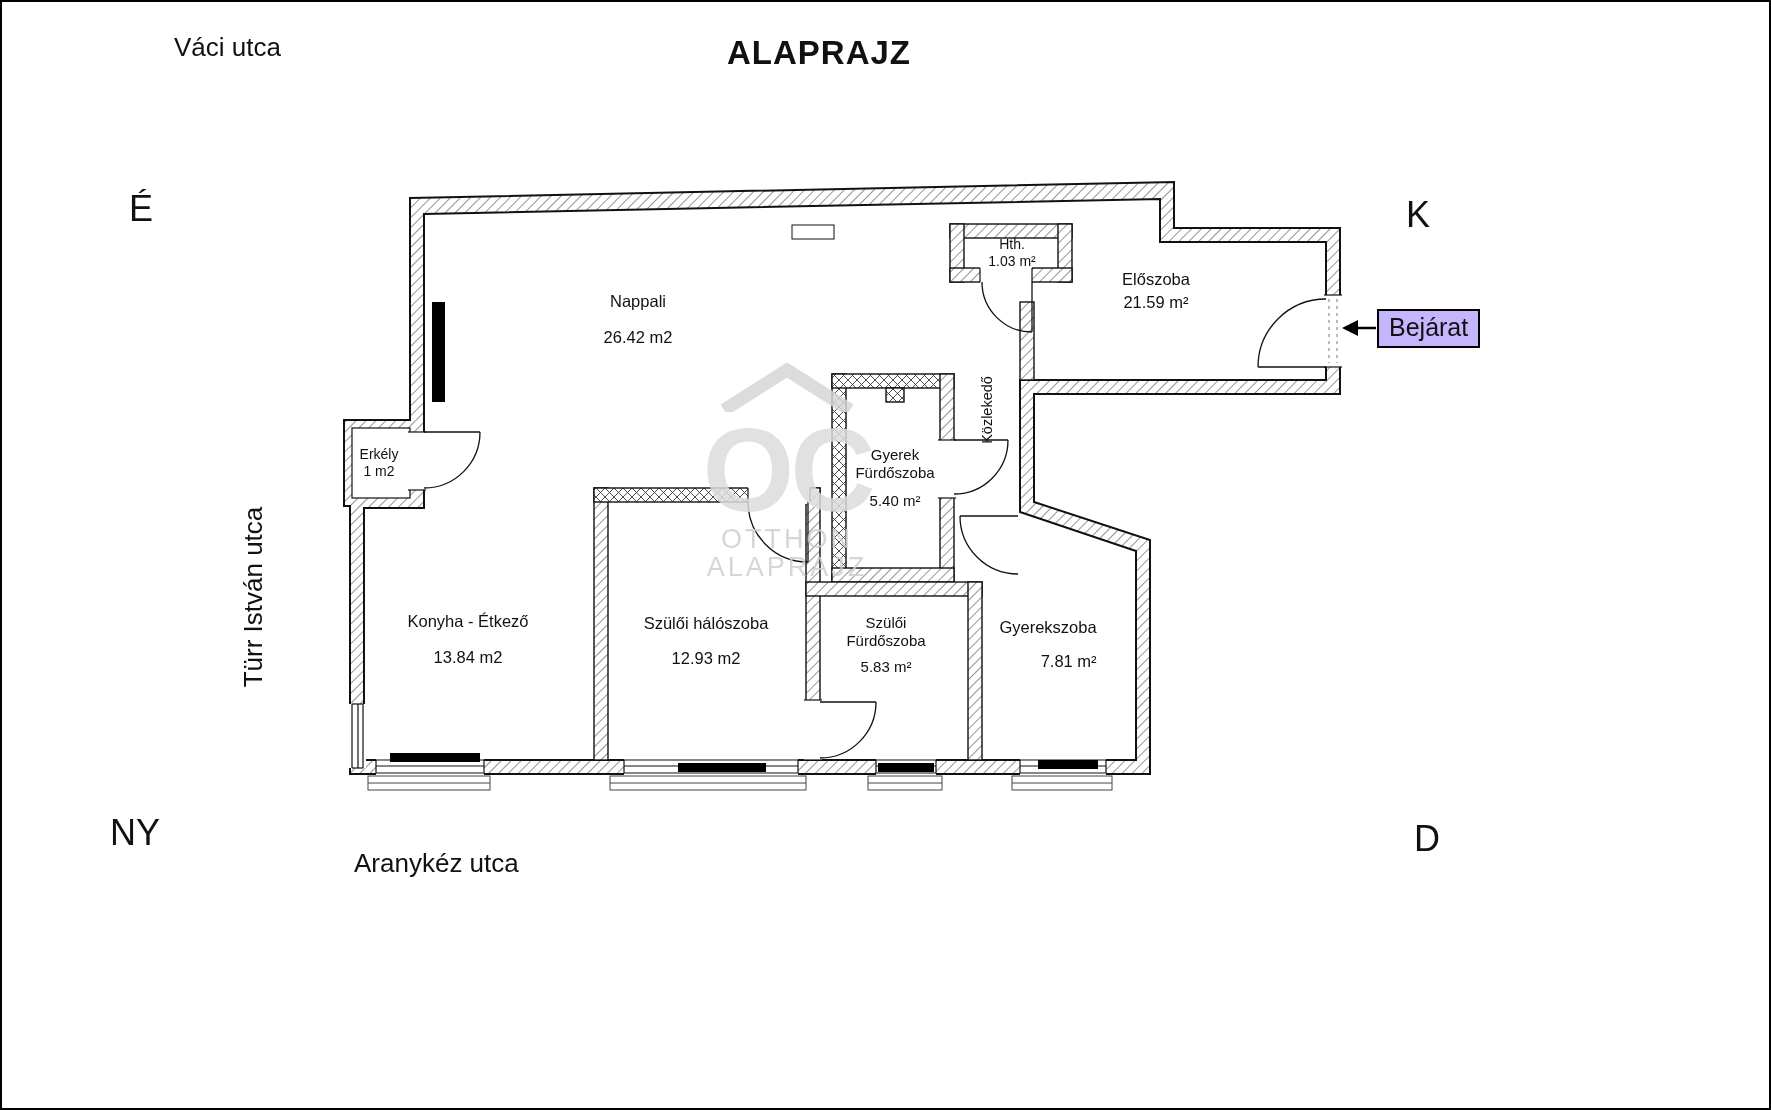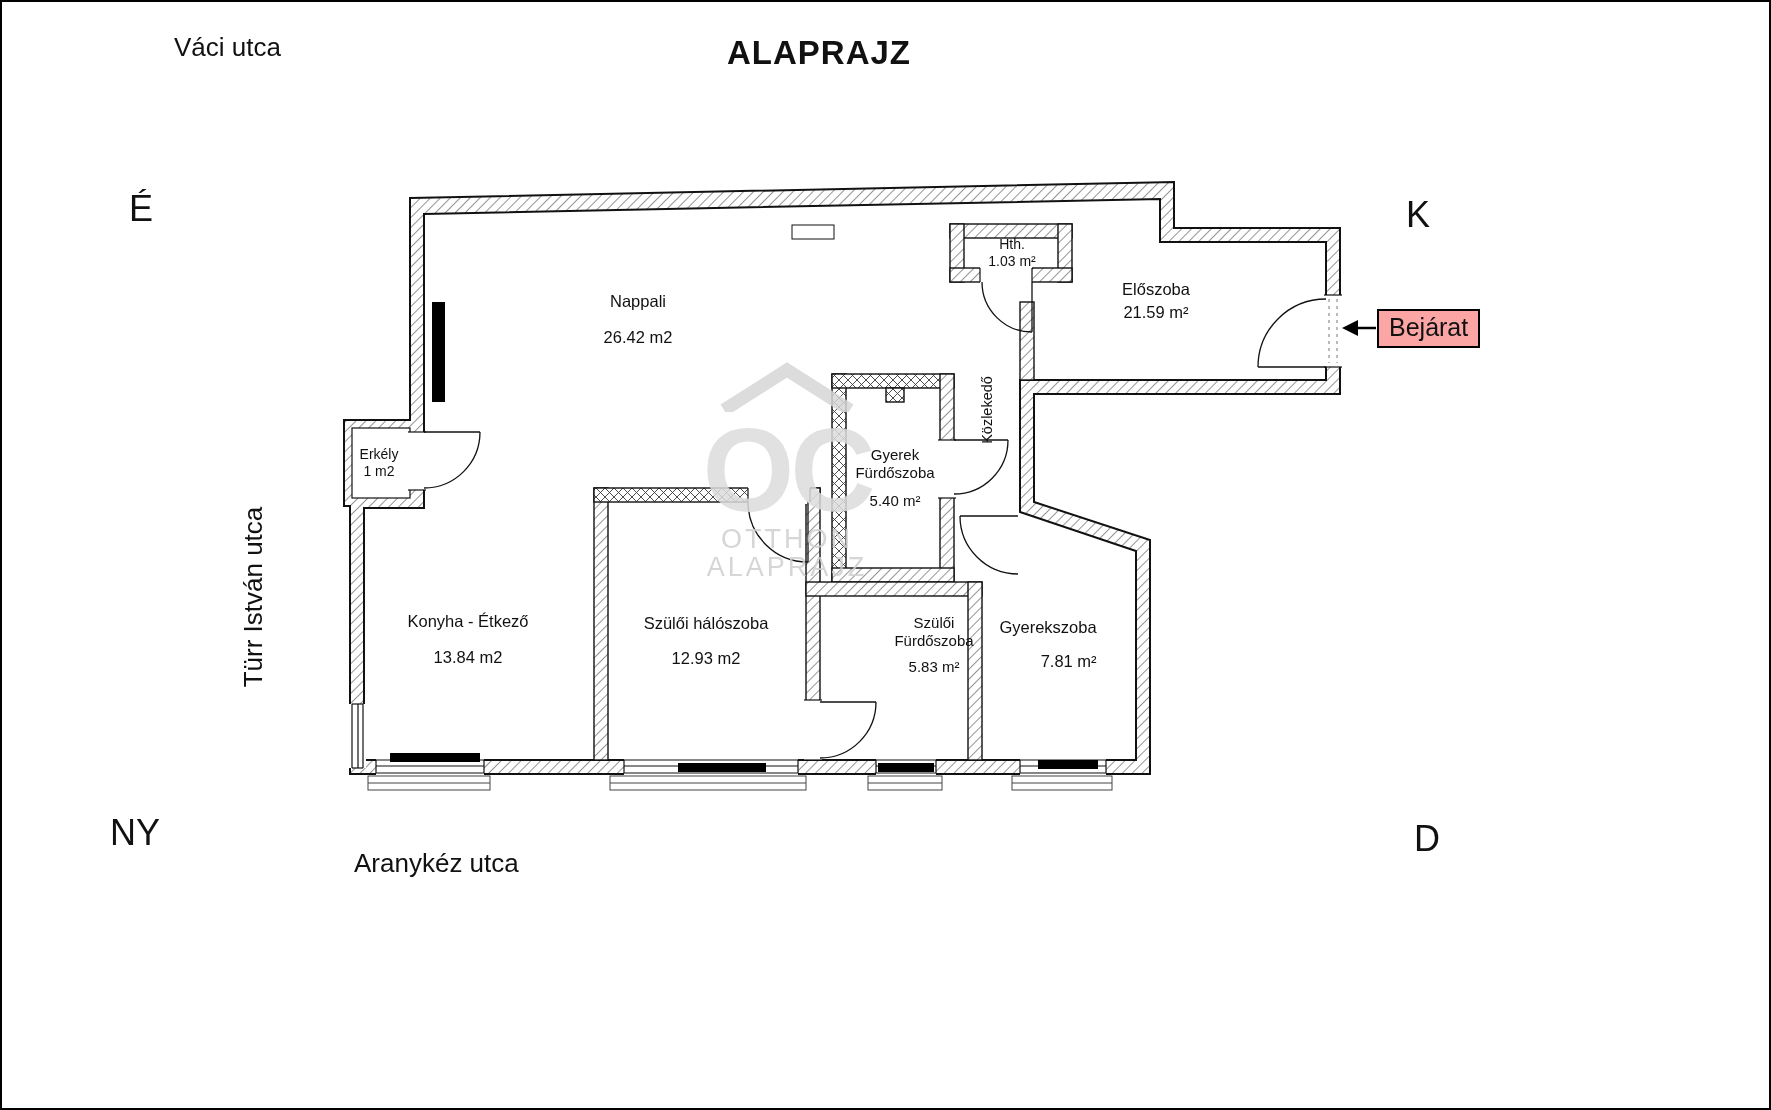--- a/index.html
+++ b/index.html
@@ -14,21 +14,21 @@
   .street{font-size:26px;}
   .street.vert{transform:translate(-50%,-50%) rotate(-90deg);}
   .compass{font-size:36px;}
   .rl{position:absolute;transform:translateX(-50%);text-align:center;font-size:16.5px;
       line-height:1.18;color:#111;white-space:nowrap;z-index:3;}
   .rl span{display:block;}
   .rl.small{font-size:14px;}
   .rl.med{font-size:15px;}
   .rl.rot{transform:translate(-50%,-50%) rotate(-90deg);font-size:14.5px;}
   .entrance-box{
-    position:absolute;z-index:3;border:2px solid #000;background:#fca5a5;
+    position:absolute;z-index:3;border:2px solid #000;background:#c4b5fd;
     font-size:25px;padding:2px 10px 4px 10px;
   }
   .watermark{
     position:absolute;z-index:1;text-align:center;opacity:.85;pointer-events:none;
   }
   .watermark .mono{font-size:118px;font-weight:bold;line-height:.92;color:#dcdcdc;letter-spacing:-4px;}
   .watermark .wline{font-size:27px;color:#cfcfcf;letter-spacing:3px;line-height:1.05;}
 </style>
 </head>
 <body>
@@ -207,21 +207,21 @@
   <div class="rl" style="left:636px;top:290px;">
     <span>Nappali</span>
     <span style="margin-top:17px;">26.42 m2</span>
   </div>
 
   <div class="rl small" style="left:1010px;top:234px;">
     <span>Hth.</span>
     <span>1.03 m²</span>
   </div>
 
-  <div class="rl" style="left:1154px;top:278px;">
+  <div class="rl" style="left:1154px;top:268px;">
     <span>Előszoba</span>
     <span style="margin-top:4px;">21.59 m²</span>
   </div>
 
   <div class="rl" style="left:377px;top:444px;font-size:14px;">
     <span>Erkély</span>
     <span>1 m2</span>
   </div>
 
   <div class="rl med" style="left:893px;top:444px;">
@@ -237,21 +237,21 @@
   <div class="rl" style="left:466px;top:610px;">
     <span>Konyha - Étkező</span>
     <span style="margin-top:17px;">13.84 m2</span>
   </div>
 
   <div class="rl" style="left:704px;top:612px;">
     <span>Szülői hálószoba</span>
     <span style="margin-top:16px;">12.93 m2</span>
   </div>
 
-  <div class="rl med" style="left:884px;top:612px;margin-left:48px;">
+  <div class="rl med" style="left:884px;top:612px;">
     <span>Szülői</span>
     <span>Fürdőszoba</span>
     <span style="margin-top:9px;">5.83 m²</span>
   </div>
 
   <div class="rl" style="left:1046px;top:616px;text-align:right;">
     <span>Gyerekszoba</span>
     <span style="margin-top:15px;">7.81 m²</span>
   </div>
 

